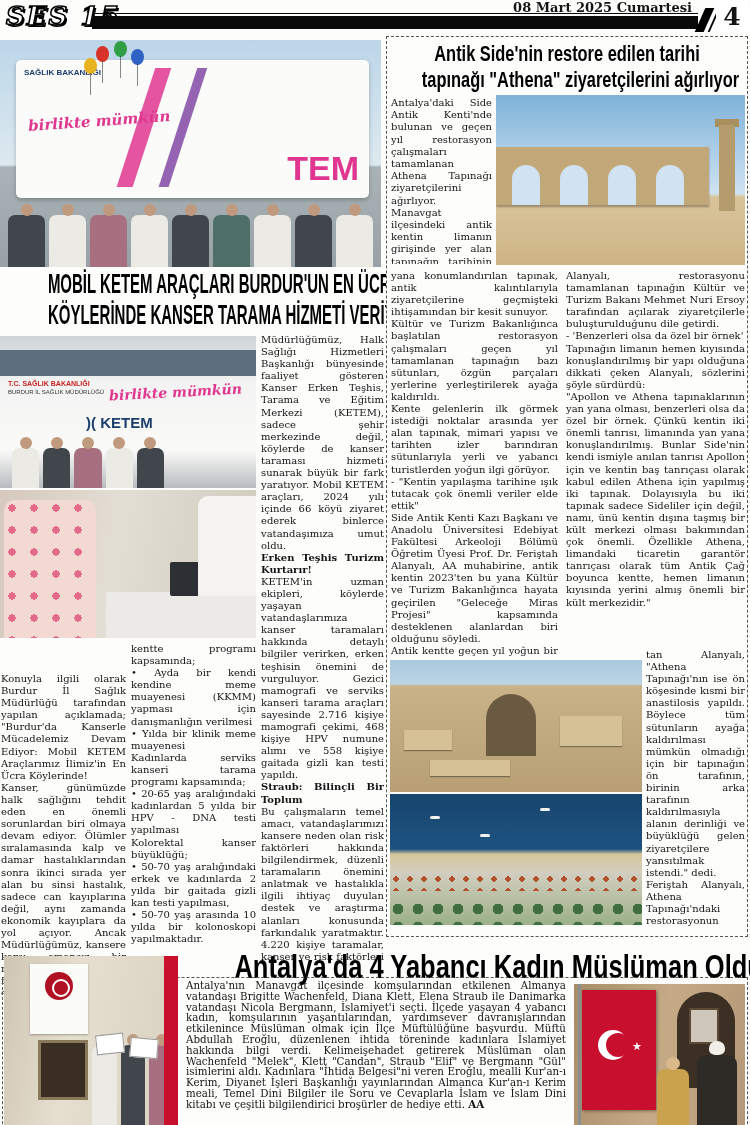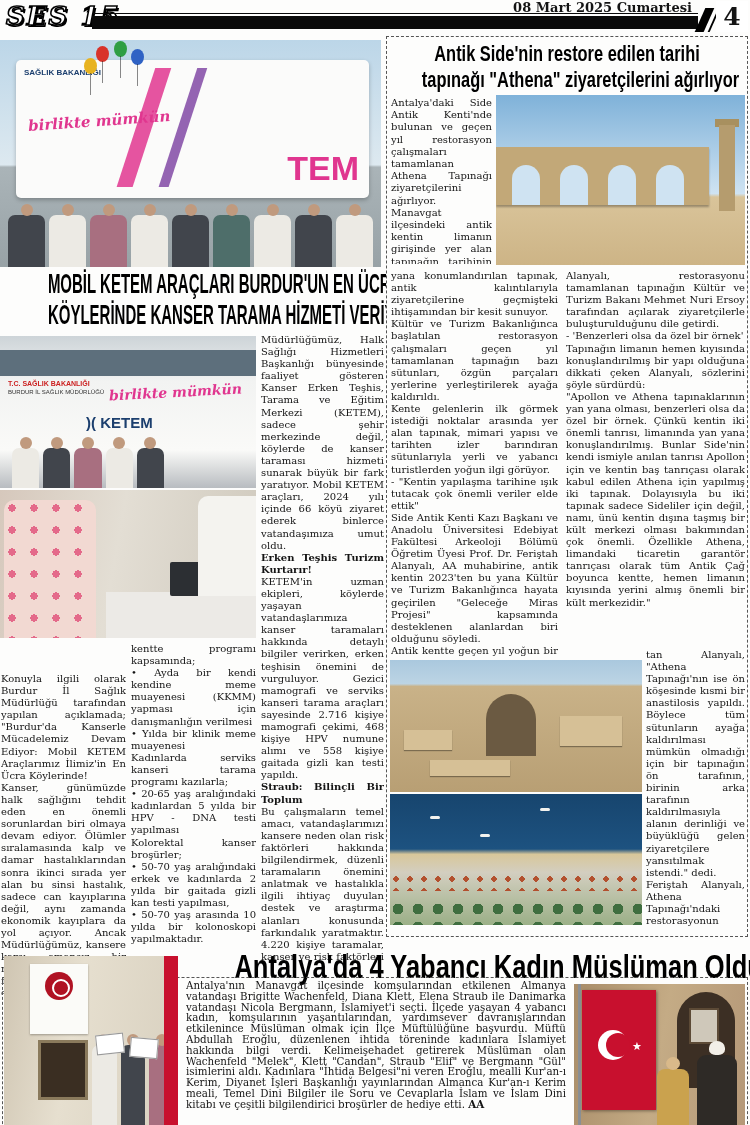--- a/index.html
+++ b/index.html
@@ -181,23 +181,23 @@
     </div>
 
     <div class="col col1">
         <p class="para">Konuyla ilgili olarak Burdur İl Sağlık Müdürlüğü tarafından yapılan açıklamada; "Burdur'da Kanserle Mücadelemiz Devam Ediyor: Mobil KETEM Araçlarımız İlimiz'in En Ücra Köylerinde!</p>
         <p class="para">Kanser, günümüzde halk sağlığını tehdit eden en önemli sorunlardan biri olmaya devam ediyor. Ölümler sıralamasında kalp ve damar hastalıklarından sonra ikinci sırada yer alan bu sinsi hastalık, sadece can kayıplarına değil, aynı zamanda ekonomik kayıplara da yol açıyor. Ancak Müdürlüğümüz, kansere karşı amansız bir mücadele başlatarak farkındalık yaratma ve erken teşhisin önemini vurguluyor. Bu gaye ile üç kanser türünde tarama yapılmaktadır.</p>
       </div>
     <div class="col col2">
         <p class="para">kentte programı kapsamında;</p>
         <p class="para">• Ayda bir kendi kendine meme muayenesi (KKMM) yapması için danışmanlığın verilmesi</p>
         <p class="para">• Yılda bir klinik meme muayenesi</p>
-        <p class="para">Kadınlarda serviks kanseri tarama programı kazılarla;</p>
+        <p class="para">Kadınlarda serviks kanseri tarama programı kapsamında;</p>
         <p class="para">• 20-65 yaş aralığındaki kadınlardan 5 yılda bir HPV - DNA testi yapılması</p>
-        <p class="para">Kolorektal kanser broşürler;</p>
+        <p class="para">Kolorektal kanser büyüklüğü;</p>
         <p class="para">• 50-70 yaş aralığındaki erkek ve kadınlarda 2 yılda bir gaitada gizli kan testi yapılması,</p>
         <p class="para">• 50-70 yaş arasında 10 yılda bir kolonoskopi yapılmaktadır.</p>
       </div>
     <div class="col col3">
         <p class="para">Müdürlüğümüz, Halk Sağlığı Hizmetleri Başkanlığı bünyesinde faaliyet gösteren Kanser Erken Teşhis, Tarama ve Eğitim Merkezi (KETEM), sadece şehir merkezinde değil, köylerde de kanser taraması hizmeti sunarak büyük bir fark yaratıyor. Mobil KETEM araçları, 2024 yılı içinde 66 köyü ziyaret ederek binlerce vatandaşımıza umut oldu.</p>
         <p class="para bold">Erken Teşhis Turizm Kurtarır!</p>
         <p class="para">KETEM'in uzman ekipleri, köylerde yaşayan vatandaşlarımıza kanser taramaları hakkında detaylı bilgiler verirken, erken teşhisin önemini de vurguluyor. Gezici mamografi ve serviks kanseri tarama araçları sayesinde 2.716 kişiye mamografi çekimi, 468 kişiye HPV numune alımı ve 558 kişiye gaitada gizli kan testi yapıldı.</p>
         <p class="para bold">Straub: Bilinçli Bir Toplum</p>
         <p class="para">Bu çalışmaların temel amacı, vatandaşlarımızı kansere neden olan risk faktörleri hakkında bilgilendirmek, düzenli taramaların önemini anlatmak ve hastalıkla ilgili ihtiyaç duyulan destek ve araştırma alanları konusunda farkındalık yaratmaktır. 4.220 kişiye taramalar, kanser ve risk faktörleri üzerine farkındalık eğitimleri verilmiştir.</p>
       </div>

